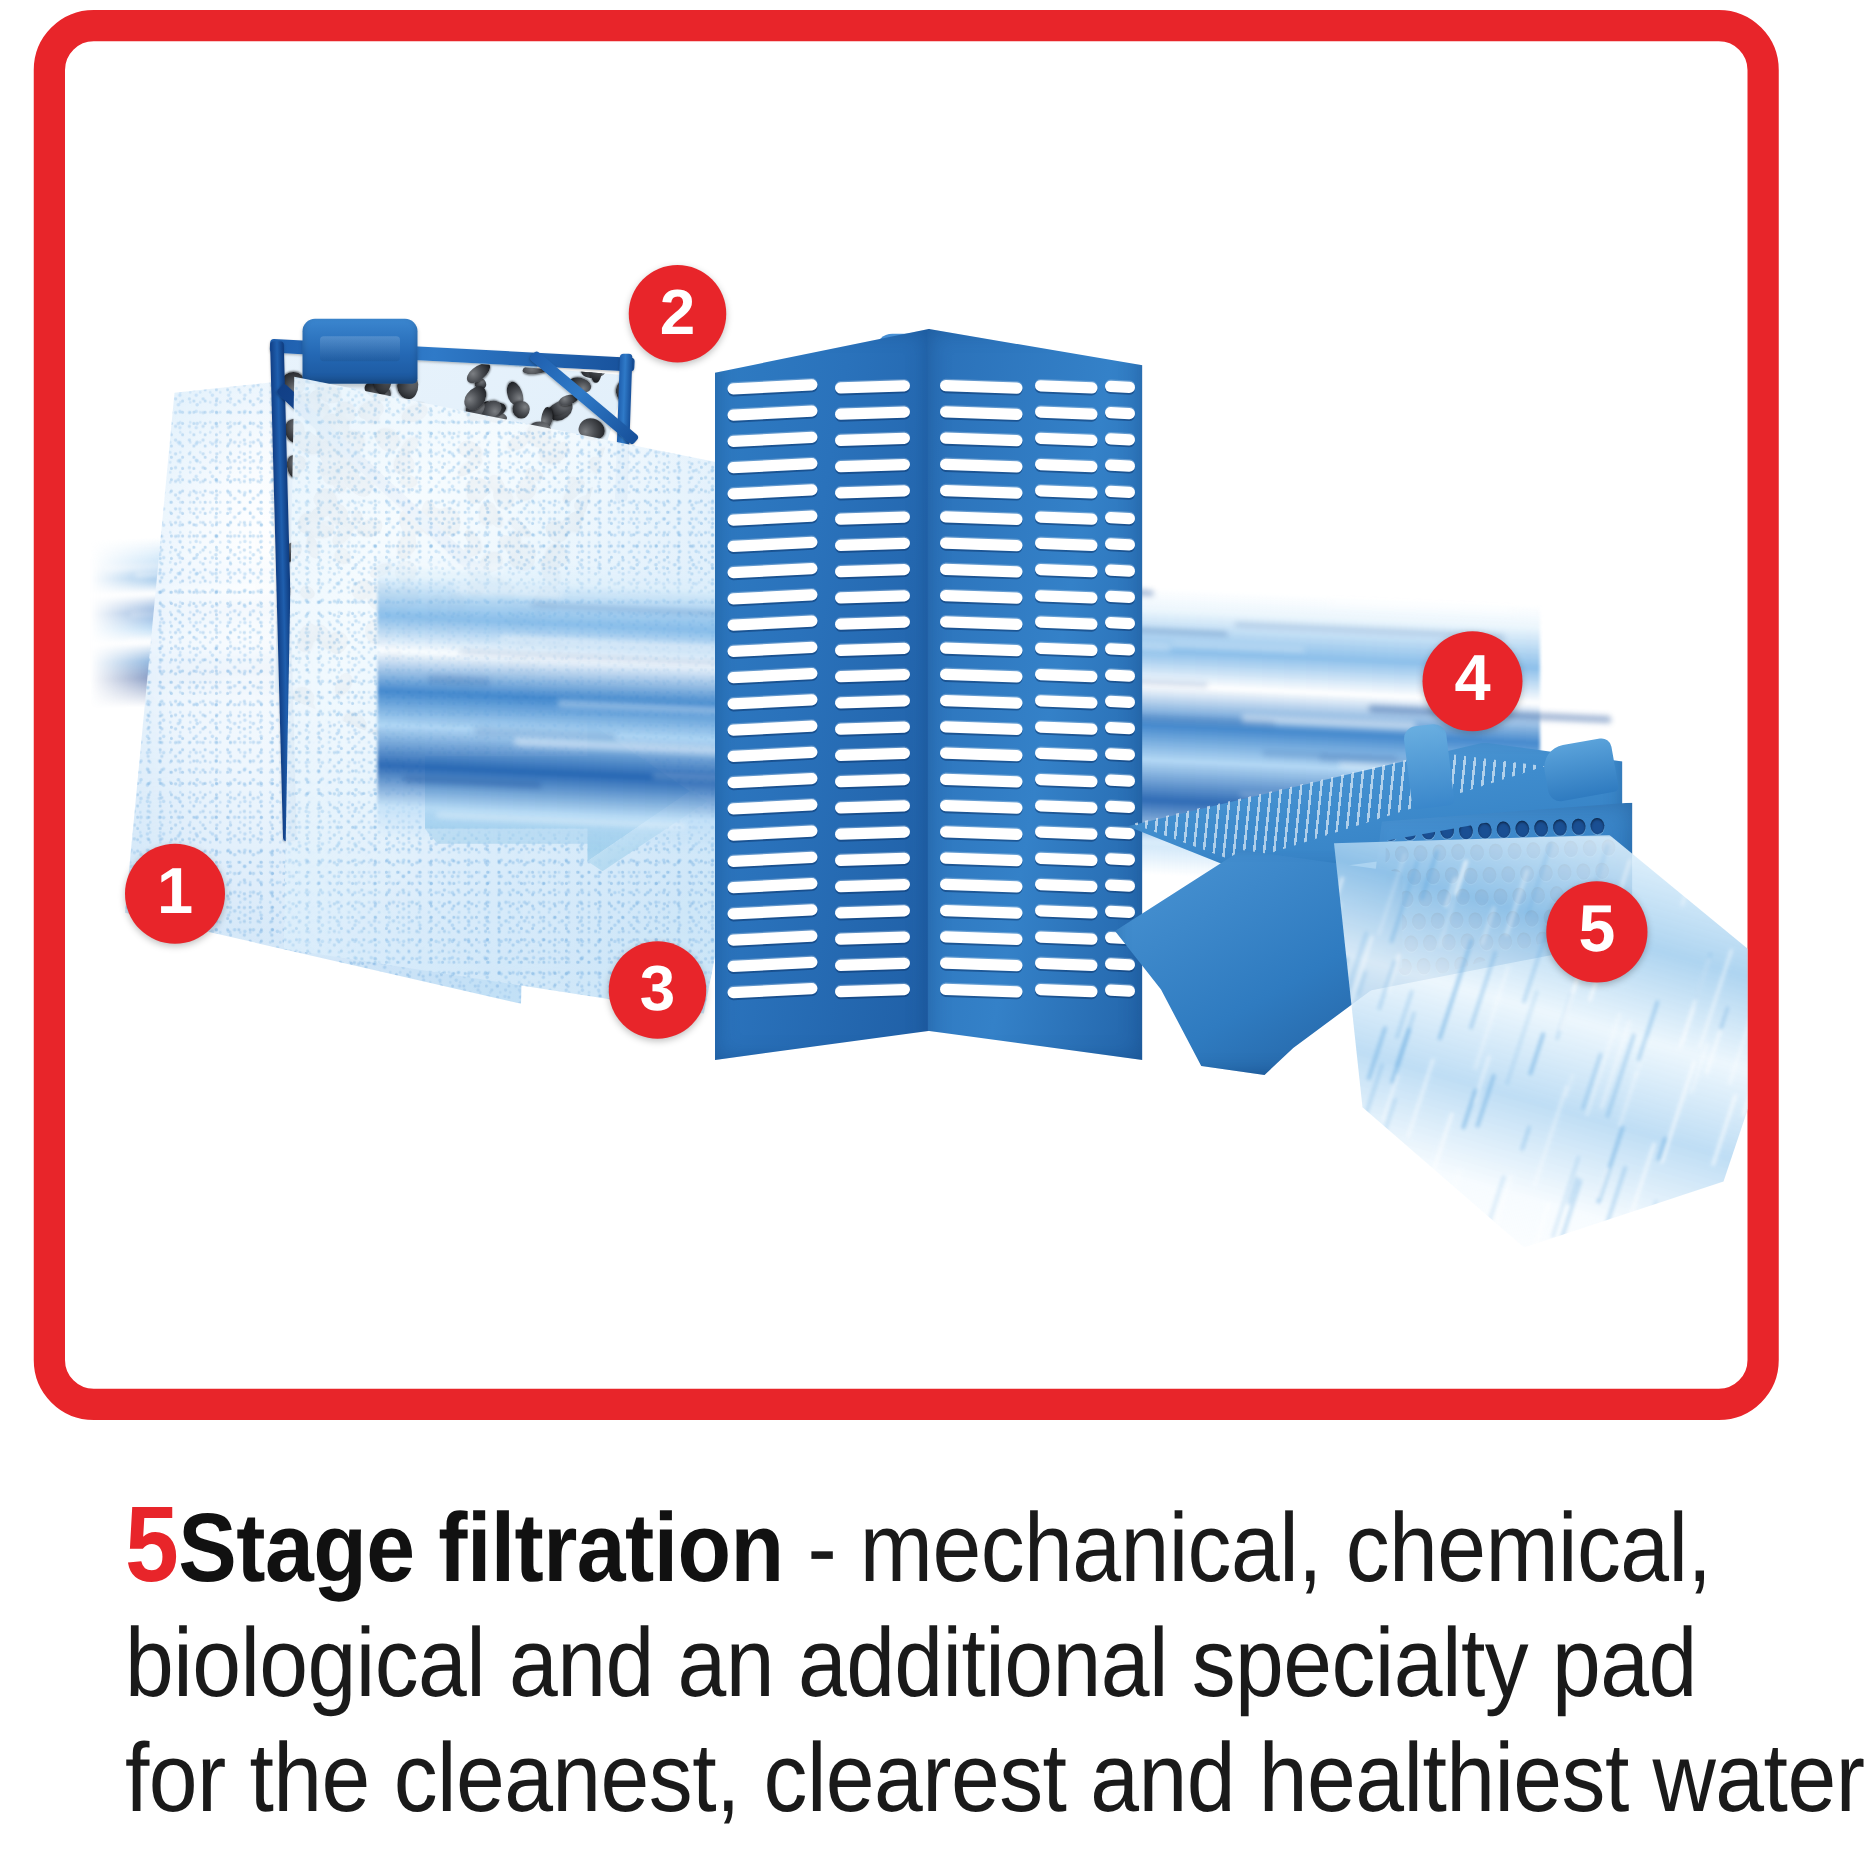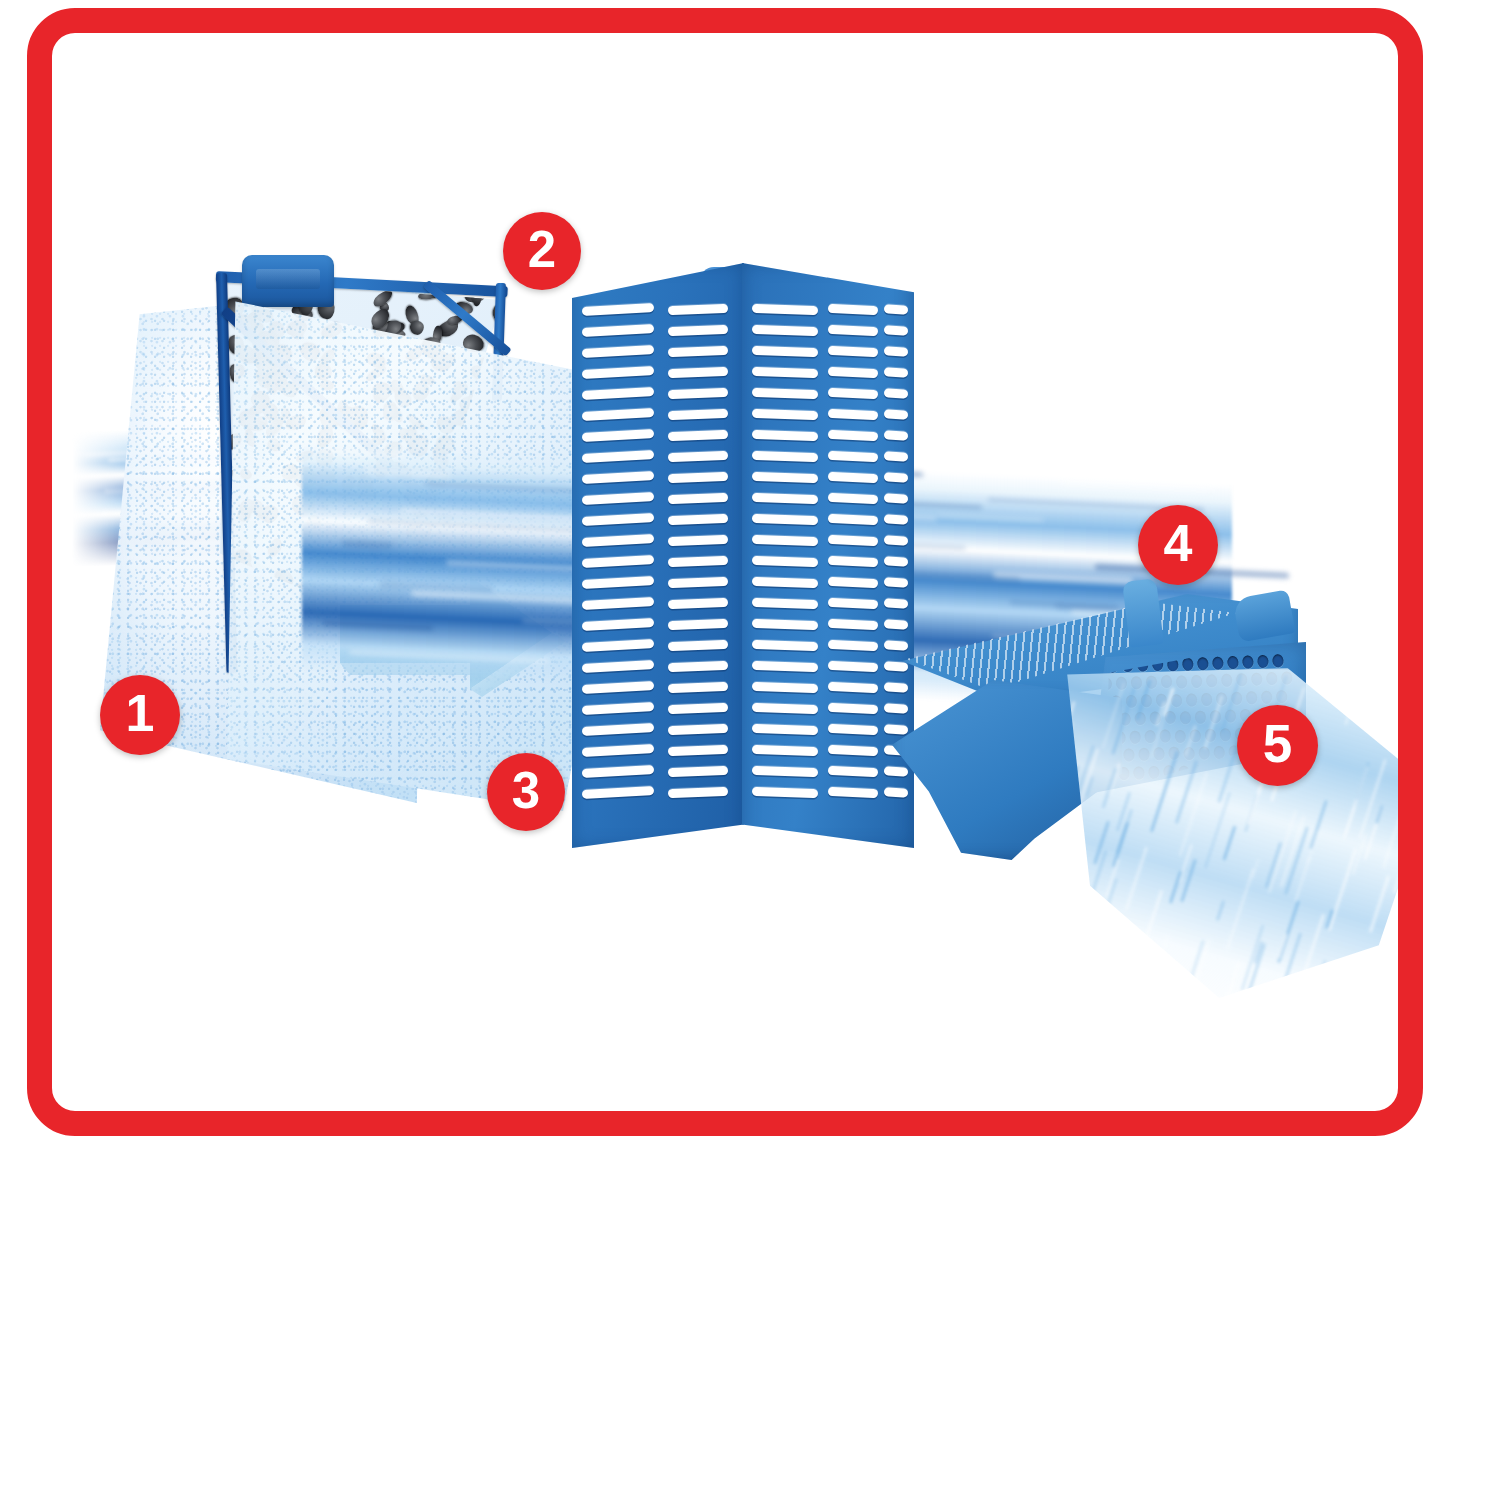--- a/index.html
+++ b/index.html
@@ -1127,14 +1127,21 @@
     </div>
     <div class="badge" style="left:1086px; top:472px; width:80px; height:80px; font-size:52px;">
       <span>4</span>
     </div>
     <div class="badge" style="left:1185px; top:672px; width:81px; height:81px; font-size:53px;">
       <span>5</span>
     </div>
 
   </div>
 
+  <div class="caption">
+    <div class="caption-line">
+      <span class="cap-num">5</span><span class="cap-bold">Stage filtration</span><span class="cap-reg"> - mechanical, chemical,</span>
+    </div>
+    <div class="caption-line cap-reg">biological and an additional specialty pad</div>
+    <div class="caption-line cap-reg">for the cleanest, clearest and healthiest water</div>
+  </div>
 
 </div>
 
 </body></html>

